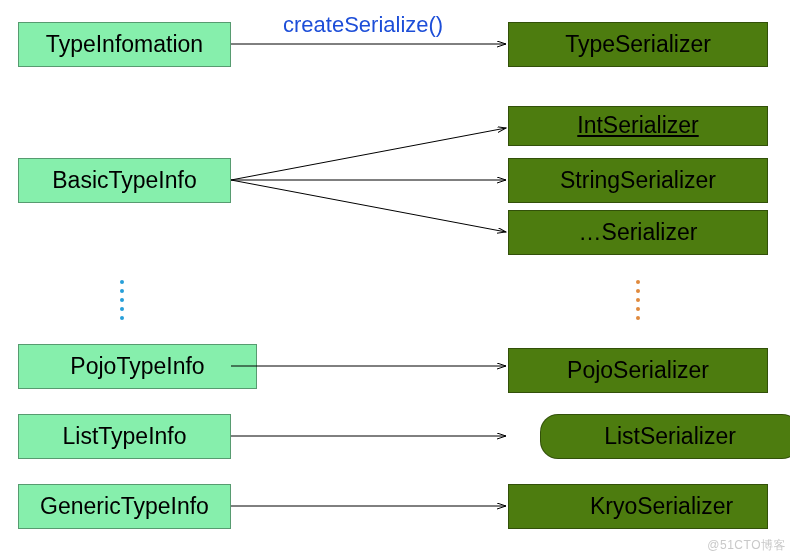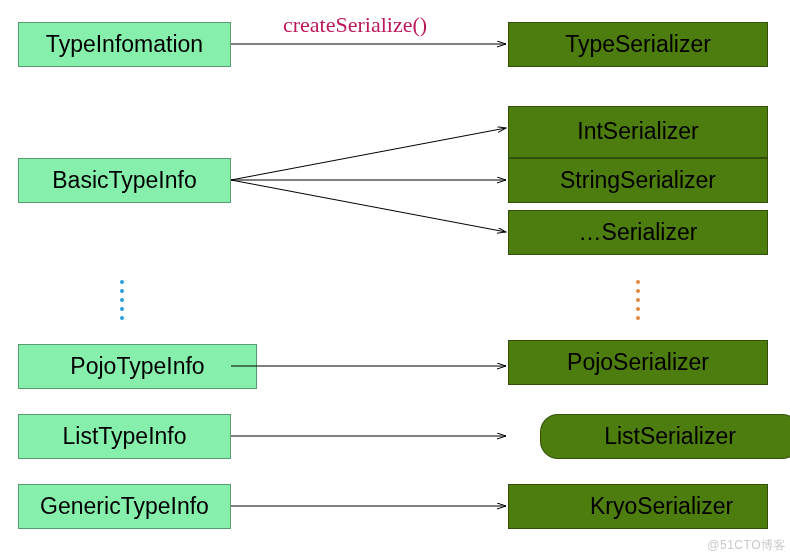--- a/index.html
+++ b/index.html
@@ -22,23 +22,22 @@
     color: #000;
     border: 1px solid rgba(0,0,0,0.35);
     text-align: center;
     line-height: 1.1;
     white-space: nowrap;
   }
   .blue { background: #86efac; }
   .orange { background: #4d7c0f; }
   .label {
     position: absolute;
-    color: #be185d;
+    color: #1d4ed8;
     font-size: 22px;
-    font-family: Liberation Serif, serif;
   }
   .watermark {
     position: absolute;
     right: 4px;
     bottom: 2px;
     font-size: 12px;
     color: #c9c9c9;
     letter-spacing: 0.5px;
   }
   svg.arrows {
@@ -70,27 +69,27 @@
 <div class="box blue" style="left:18px; top:158px; width:213px; height:45px;">BasicTypeInfo</div>
 
 <div class="box blue" style="left:18px; top:344px; width:239px; height:45px;">PojoTypeInfo</div>
 
 <div class="box blue" style="left:18px; top:414px; width:213px; height:45px;">ListTypeInfo</div>
 
 <div class="box blue" style="left:18px; top:484px; width:213px; height:45px;">GenericTypeInfo</div>
 
 <div class="box orange" style="left:508px; top:22px; width:260px; height:45px;">TypeSerializer</div>
 
-<div class="box orange" style="left:508px; top:106px; width:260px; height:52px;">IntSerializer</div>
+<div class="box orange" style="left:508px; top:106px; width:260px; height:40px;text-decoration:underline;">IntSerializer</div>
 
 <div class="box orange" style="left:508px; top:158px; width:260px; height:45px;">StringSerializer</div>
 
 <div class="box orange" style="left:508px; top:210px; width:260px; height:45px;">…Serializer</div>
 
-<div class="box orange" style="left:508px; top:340px; width:260px; height:45px;">PojoSerializer</div>
+<div class="box orange" style="left:508px; top:348px; width:260px; height:45px;">PojoSerializer</div>
 
 <div class="box orange" style="left:540px; top:414px; width:260px; height:45px;border-radius:18px;">ListSerializer</div>
 
 <div class="box orange" style="left:508px; top:484px; width:260px; height:45px;padding-left:47px;">KryoSerializer</div>
 
 <div class="label" style="left:283px; top:12px;">createSerialize()</div>
 
 <div class="dots blue-d" style="left:120px; top:280px;">
   <span></span>
     <span></span>

